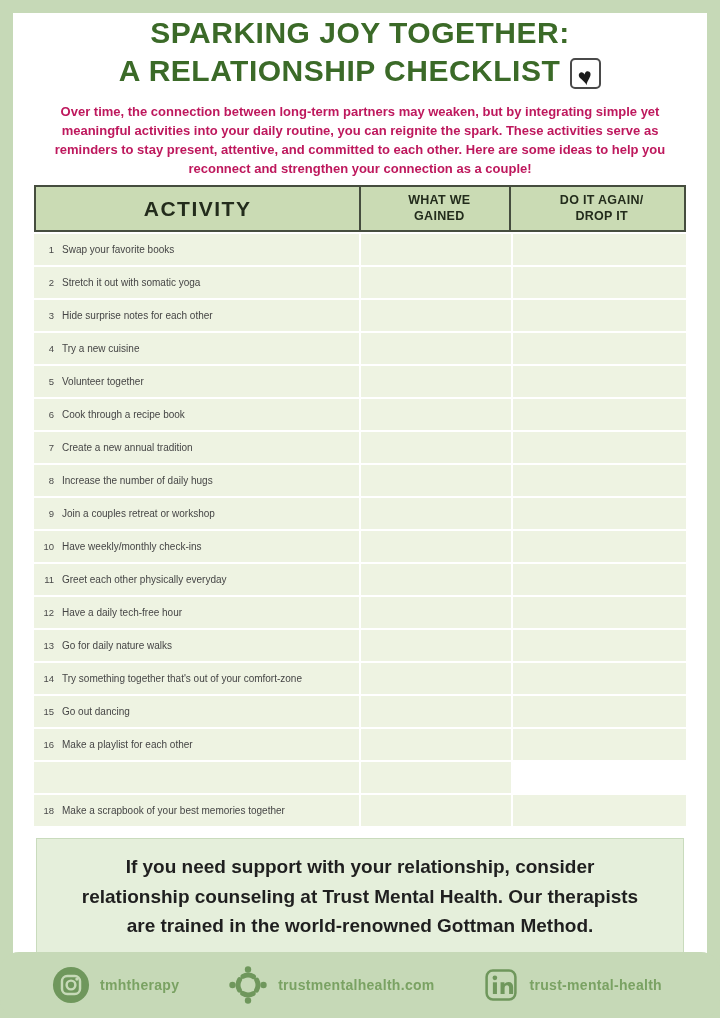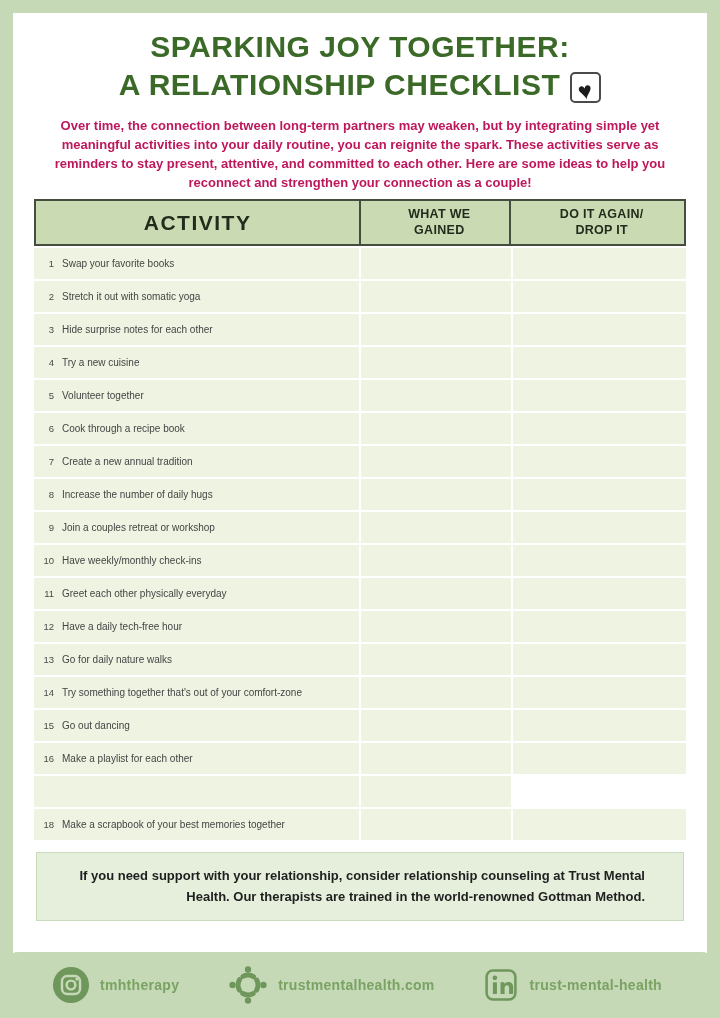--- a/index.html
+++ b/index.html
@@ -13,21 +13,21 @@
     margin: 0 auto;
   }
   .inner {
     position: absolute;
     left: 13px; right: 13px; top: 13px; bottom: 57px;
     background: #ffffff;
     overflow: hidden;
   }
   
   .title {
-    margin-top: 15px;
+    margin-top: 1px;
     text-align: center;
     color: #3b6a28;
     font-size: 30px;
     font-weight: bold;
     letter-spacing: 0.5px;
     line-height: 1.25;
   }
   .title .line { display: block; }
   .heart-box {
     display: inline-block;
@@ -101,22 +101,22 @@
     color: #454545;
     line-height: 1.2;
   }
   
   .callout {
     width: 648px;
     margin: 12px auto 0;
     background: #e5efdb;
     border: 1px solid #c9dbbd;
     padding: 13px 38px;
-    text-align: right;
-    font-size: 13px;
+    text-align: center;
+    font-size: 19px;
     font-weight: bold;
     color: #1f1f1f;
     line-height: 1.55;
   }
   
   .footer-bar {
     position: absolute;
     left: 0; right: 0; bottom: 0;
     height: 66px;
     background: #c6d9b7;

